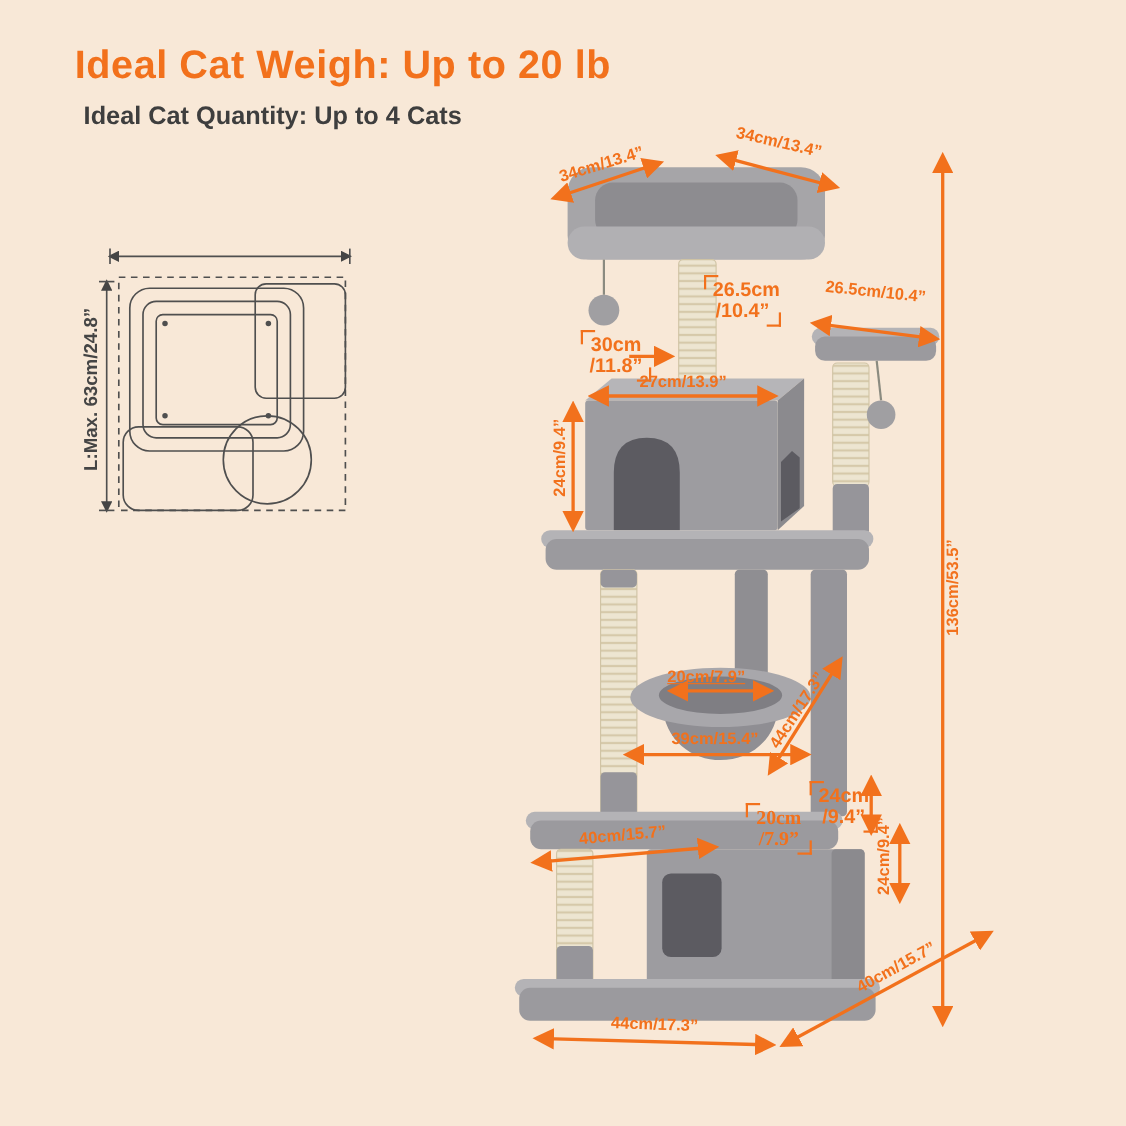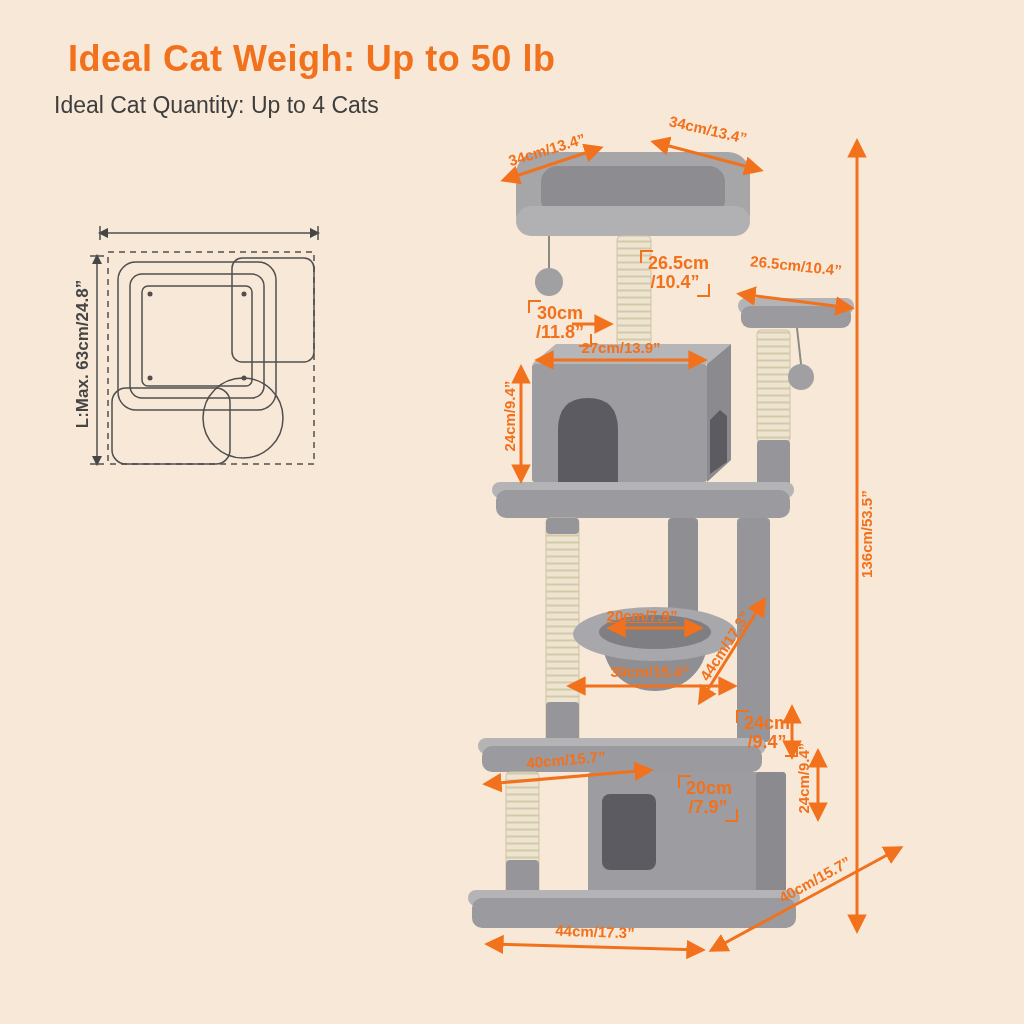--- a/index.html
+++ b/index.html
@@ -11,22 +11,22 @@
   body{background:var(--background);font-family:"Liberation Sans", sans-serif;}
   #canvas{
     position:relative;width:1024px;height:1024px;margin:0 auto;
     background:var(--background);overflow:hidden;
   }
   .title{
     position:absolute;left:68px;top:38px;width:700px;
     font-size:36px;font-weight:bold;color:var(--accent);letter-spacing:.5px;
   }
   .subtitle{
-    position:absolute;left:54px;top:92px;width:600px;
-    font-size:23px;color:var(--text-dark);
+    position:absolute;left:76px;top:92px;width:600px;
+    font-size:23px;color:var(--text-dark);font-weight:bold;
   }
   .dim{
     position:absolute;color:var(--accent);font-weight:bold;font-size:15px;
     line-height:1.08;text-align:center;white-space:pre-line;
   }
   .dim.small{font-size:18px;}
   .bracket::before{
     content:"";position:absolute;left:-8px;top:-4px;width:11px;height:11px;
     border-left:2px solid var(--accent);border-top:2px solid var(--accent);
   }
@@ -142,40 +142,40 @@
       <line x1="610" y1="628" x2="700" y2="628" marker-start="url(#ah)" marker-end="url(#ah)"></line>
       <line x1="570" y1="686" x2="734" y2="686" marker-start="url(#ah)" marker-end="url(#ah)"></line>
       <line x1="700" y1="702" x2="764" y2="600" marker-start="url(#ah)" marker-end="url(#ah)"></line>
       <line x1="792" y1="708" x2="792" y2="756" marker-start="url(#ah)" marker-end="url(#ah)"></line>
       <line x1="818" y1="752" x2="818" y2="818" marker-start="url(#ah)" marker-end="url(#ah)"></line>
       <line x1="486" y1="784" x2="650" y2="770" marker-start="url(#ah)" marker-end="url(#ah)"></line>
       <line x1="572" y1="324" x2="610" y2="324" marker-end="url(#ah)"></line>
     </g>
   </svg>
 
-  <div class="title">Ideal Cat Weigh: Up to 50 lb</div>
+  <div class="title">Ideal Cat Weigh: Up to 20 lb</div>
   <div class="subtitle">Ideal Cat Quantity: Up to 4 Cats</div>
 
   <div class="fp-label" style="left:-32px;top:344px;width:230px;transform:rotate(-90deg);">L:Max. 63cm/24.8”</div>
 
   <div class="dim" style="left:492px;top:142px;width:110px;transform:rotate(-17deg);">34cm/13.4”</div>
   <div class="dim" style="left:650px;top:122px;width:116px;transform:rotate(13deg);">34cm/13.4”</div>
   <div class="dim small bracket" style="left:648px;top:254px;width:54px;">26.5cm
 /10.4”</div>
   <div class="dim" style="left:738px;top:258px;width:116px;transform:rotate(6deg);">26.5cm/10.4”</div>
   <div class="dim small bracket" style="left:524px;top:304px;width:48px;margin-left:12px;">30cm
 /11.8”</div>
   <div class="dim" style="left:556px;top:340px;width:130px;">27cm/13.9”</div>
   <div class="dim" style="left:470px;top:408px;width:80px;transform:rotate(-90deg);">24cm/9.4”</div>
   <div class="dim" style="left:592px;top:608px;width:100px;text-decoration:underline;">20cm/7.9”</div>
   <div class="dim" style="left:560px;top:664px;width:180px;">39cm/15.4”</div>
   <div class="dim" style="left:668px;top:638px;width:115px;transform:rotate(-57deg);">44cm/17.3”</div>
   <div class="dim small bracket" style="left:744px;top:714px;width:46px;">24cm
 /9.4”</div>
   <div class="dim" style="left:764px;top:770px;width:80px;transform:rotate(-90deg);">24cm/9.4”</div>
-  <div class="dim small bracket" style="left:686px;top:779px;width:44px;">20cm
+  <div class="dim small bracket" style="left:686px;top:734px;width:44px;font-family:Liberation Serif, serif;">20cm
 /7.9”</div>
   <div class="dim" style="left:496px;top:752px;width:140px;transform:rotate(-5deg);">40cm/15.7”</div>
   <div class="dim" style="left:812px;top:526px;width:110px;transform:rotate(-90deg);">136cm/53.5”</div>
   <div class="dim" style="left:520px;top:924px;width:150px;transform:rotate(2deg);">44cm/17.3”</div>
   <div class="dim" style="left:745px;top:872px;width:140px;transform:rotate(-29deg);">40cm/15.7”</div>
 
 </div>
 
 </body></html>

